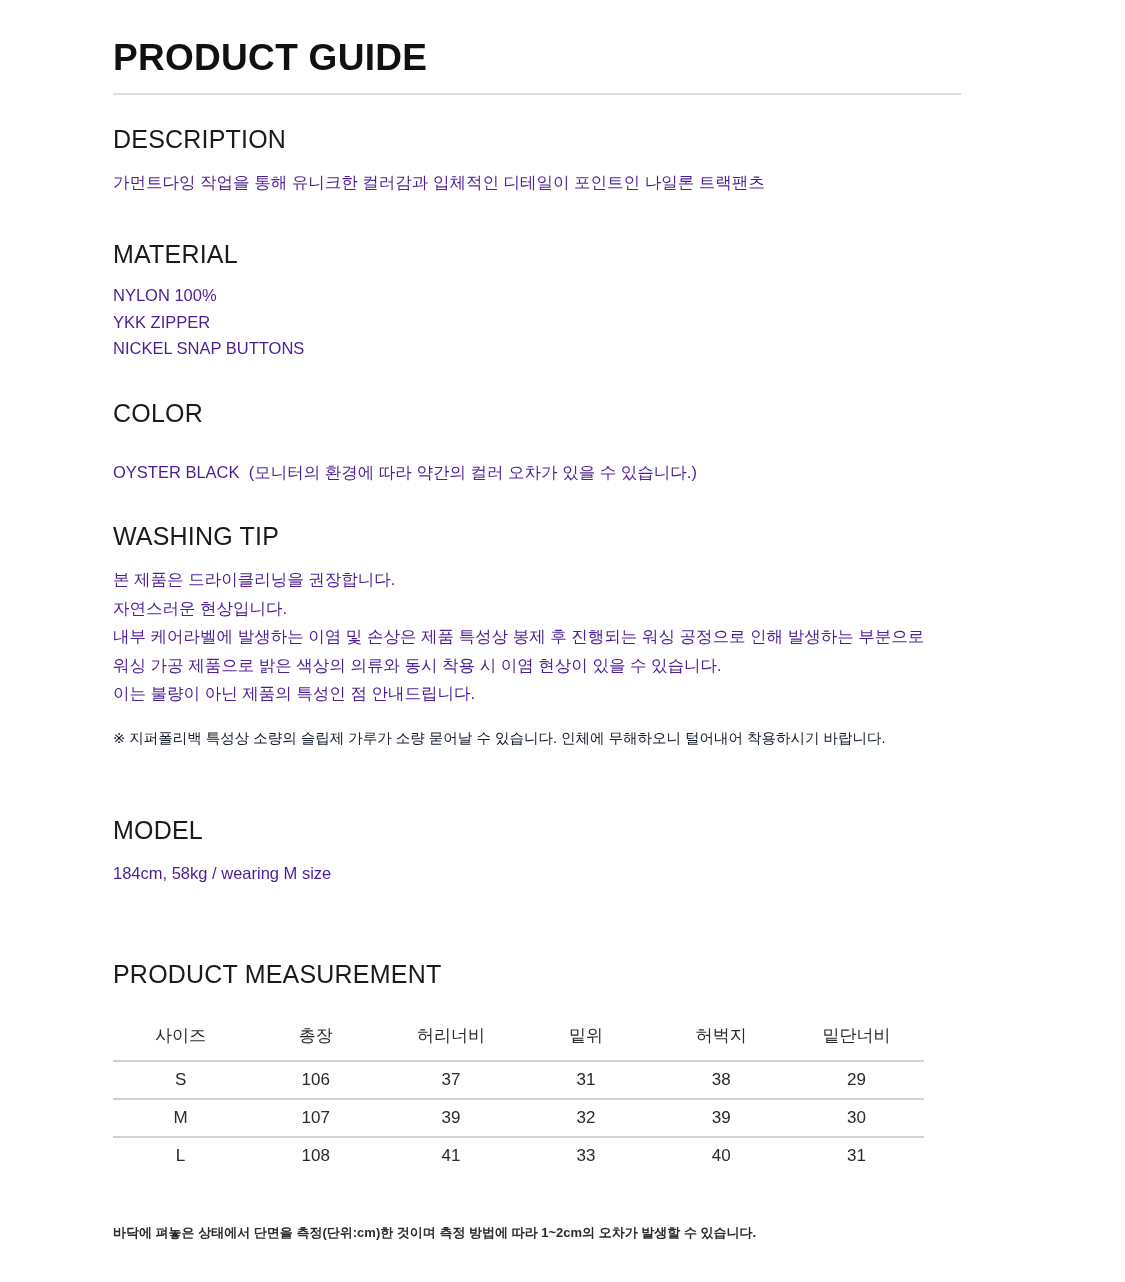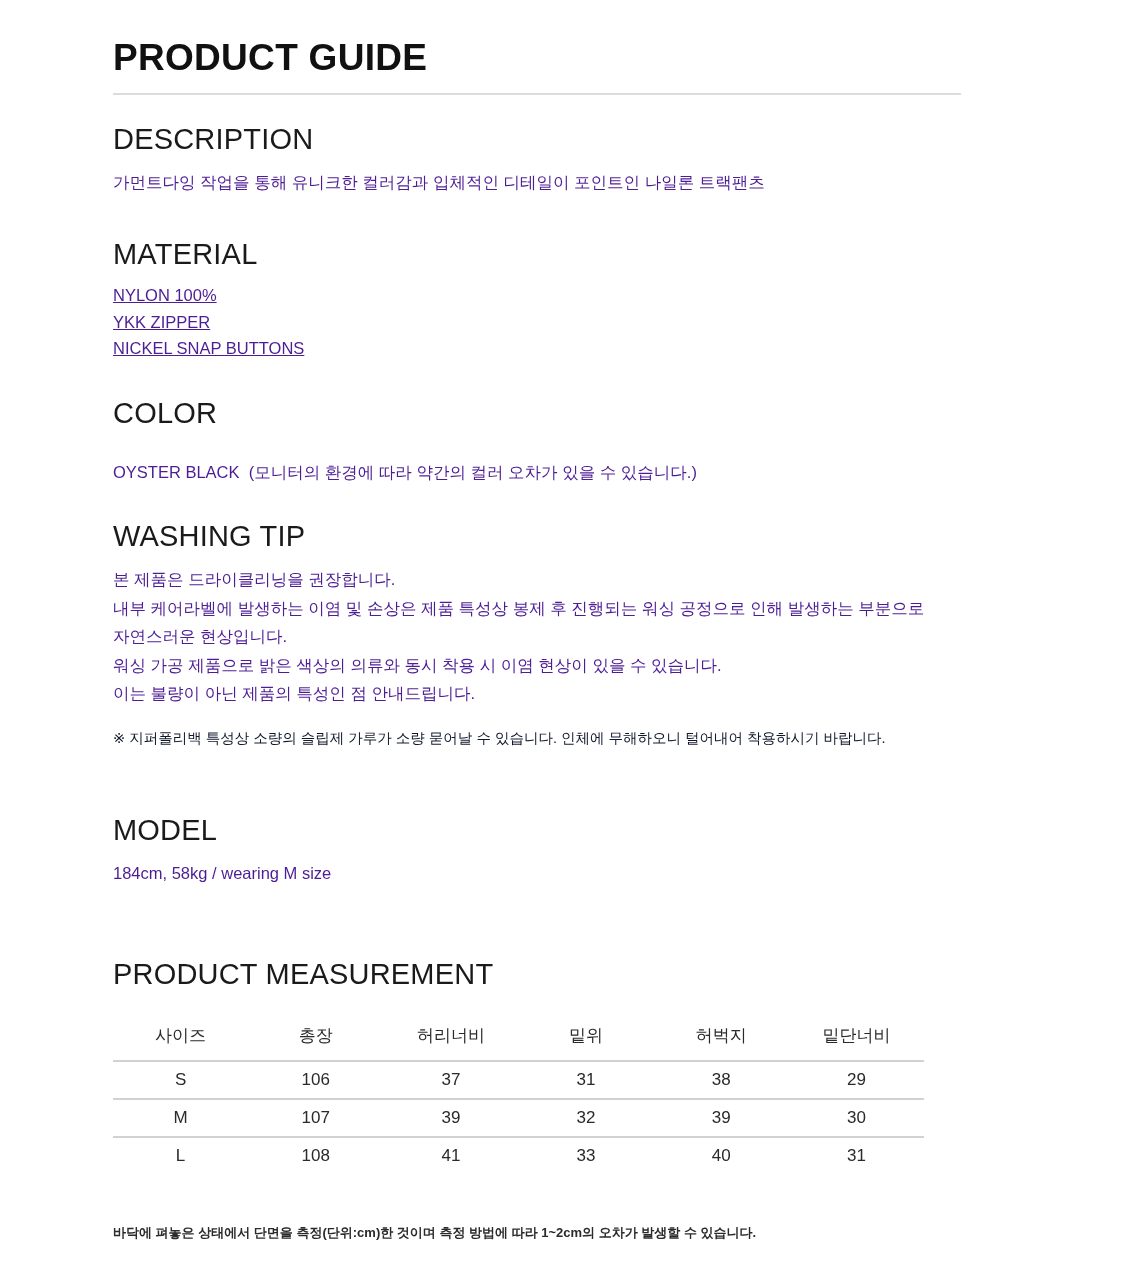--- a/index.html
+++ b/index.html
@@ -38,38 +38,38 @@
       left: 0;
       width: 848px;
       height: 2px;
       background: #dcdcdc;
       border: 0;
       margin: 0;
     }
     .section { position: absolute; left: 0; width: 850px; }
     .section h2 {
       margin: 0;
-      font-size: 29px;
+      font-size: 25px;
       font-weight: normal;
       color: #1a1a1a;
       line-height: 30px;
       letter-spacing: 0.2px;
     }
     .section .body {
       font-size: 16.5px;
       line-height: 28.5px;
       color: #4c1d95;
     }
     .section .body p { margin: 0; }
 
     #sec-description { top: 124px; }
     #sec-description .body { margin-top: 14px; }
 
     #sec-material { top: 239px; }
-    #sec-material .body { margin-top: 13px; line-height: 26.5px; text-decoration: underline; }
+    #sec-material .body { margin-top: 13px; line-height: 26.5px; }
 
     #sec-color { top: 398px; }
     #sec-color .body { margin-top: 30px; }
 
     #sec-washing { top: 521px; }
     #sec-washing .body { margin-top: 14px; }
     #sec-washing .note {
       margin-top: 18px;
       font-size: 14.5px;
       color: #0f172a;
@@ -148,22 +148,22 @@
     <h2>COLOR</h2>
     <div class="body">
       <p style="white-space: pre;">OYSTER BLACK  (모니터의 환경에 따라 약간의 컬러 오차가 있을 수 있습니다.)</p>
     </div>
   </div>
 
   <div class="section" id="sec-washing">
     <h2>WASHING TIP</h2>
     <div class="body">
       <p>본 제품은 드라이클리닝을 권장합니다.</p>
+      <p>자연스러운 현상입니다.</p>
       <p>내부 케어라벨에 발생하는 이염 및 손상은 제품 특성상 봉제 후 진행되는 워싱 공정으로 인해 발생하는 부분으로</p>
-      <p>자연스러운 현상입니다.</p>
       <p>워싱 가공 제품으로 밝은 색상의 의류와 동시 착용 시 이염 현상이 있을 수 있습니다.</p>
       <p>이는 불량이 아닌 제품의 특성인 점 안내드립니다.</p>
     </div>
     <p class="note">※ 지퍼폴리백 특성상 소량의 슬립제 가루가 소량 묻어날 수 있습니다. 인체에 무해하오니 털어내어 착용하시기 바랍니다.</p>
   </div>
 
   <div class="section" id="sec-model">
     <h2>MODEL</h2>
     <div class="body">
       <p>184cm, 58kg / wearing M size</p>

